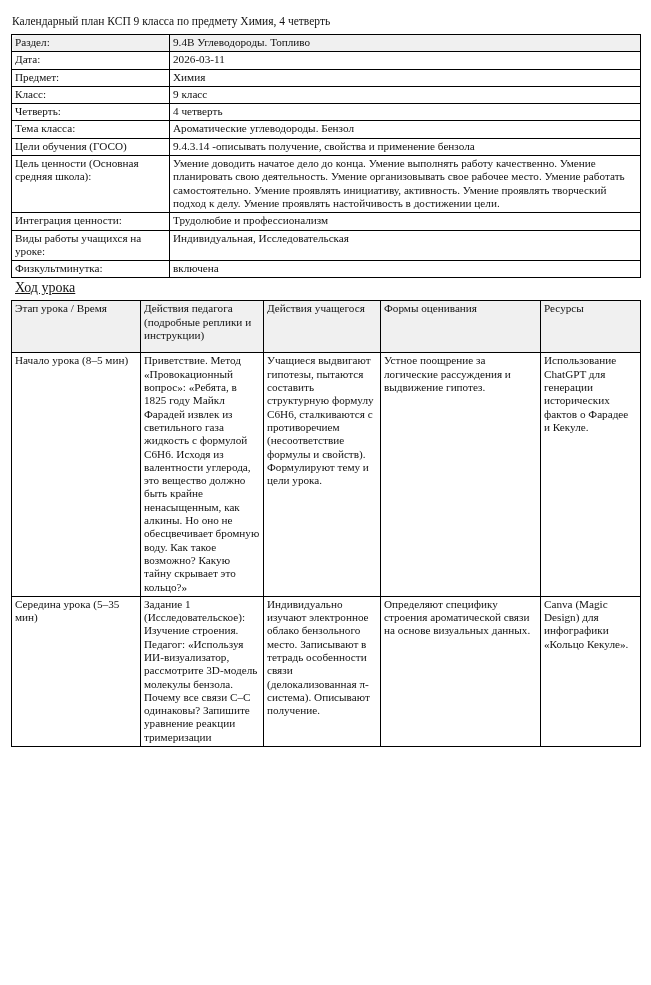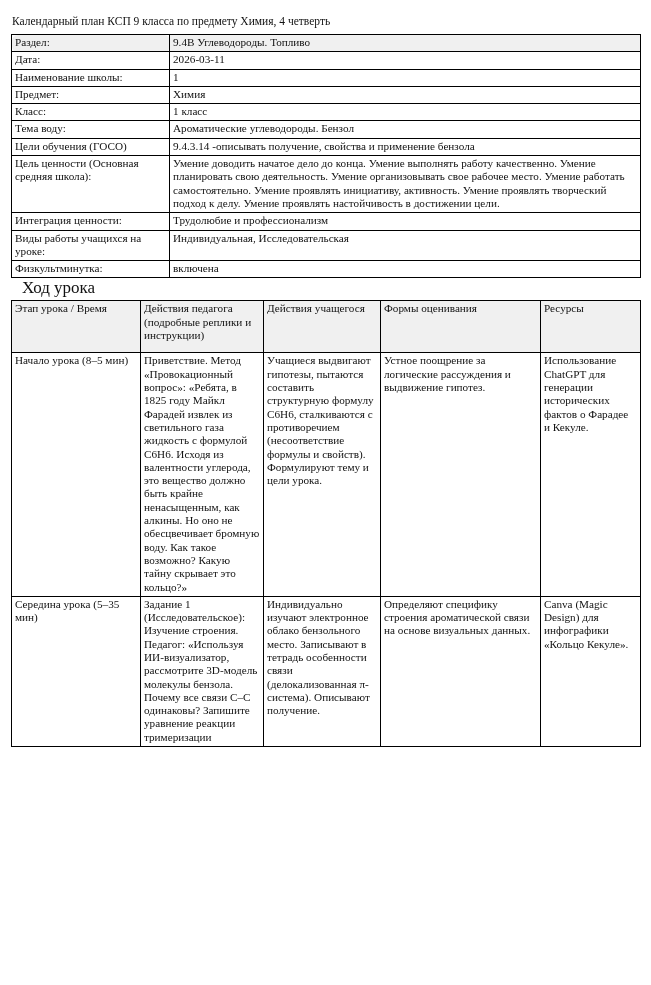--- a/index.html
+++ b/index.html
@@ -23,24 +23,25 @@
     padding: 11px 11px 14px 11px;
   }
   .doc-title {
     font-size: 11.5px;
     line-height: 14px;
     color: #111;
     margin: 3px 0 6px 1px;
     white-space: nowrap;
   }
   .section-label {
-    font-size: 17px;
+    font-size: 14px;
     line-height: 14px;
-    margin: 3px 0 5px 11px;
+    margin: 3px 0 5px 4px;
     color: #111;
+    text-decoration: underline;
   }
   table {
     border-collapse: collapse;
     width: 629px;
     table-layout: fixed;
     font-size: 11.2px;
     line-height: 13.3px;
   }
   table td, table th {
     border: 1px solid #000000;
@@ -83,33 +84,33 @@
     <tbody>
         <tr class="shaded">
           <td class="label">Раздел:</td>
           <td class="value">9.4В Углеводороды. Топливо</td>
         </tr>
         <tr>
           <td class="label">Дата:</td>
           <td class="value">2026-03-11</td>
         </tr>
         <tr>
-          <td class="label">Наименование школы:</td>
-          <td class="value">1</td>
-        </tr>
-        <tr>
           <td class="label">Предмет:</td>
           <td class="value">Химия</td>
         </tr>
         <tr>
           <td class="label">Класс:</td>
-          <td class="value">1 класс</td>
+          <td class="value">9 класс</td>
         </tr>
         <tr>
-          <td class="label">Тема воду:</td>
+          <td class="label">Четверть:</td>
+          <td class="value">4 четверть</td>
+        </tr>
+        <tr>
+          <td class="label">Тема класса:</td>
           <td class="value">Ароматические углеводороды. Бензол</td>
         </tr>
         <tr>
           <td class="label">Цели обучения (ГОСО)</td>
           <td class="value">9.4.3.14 -описывать получение, свойства и применение бензола</td>
         </tr>
         <tr>
           <td class="label">Цель ценности (Основная средняя школа):</td>
           <td class="value">Умение доводить начатое дело до конца. Умение выполнять работу качественно. Умение планировать свою деятельность. Умение организовывать свое рабочее место. Умение работать самостоятельно. Умение проявлять инициативу, активность. Умение проявлять творческий подход к делу. Умение проявлять настойчивость в достижении цели.</td>
         </tr>

